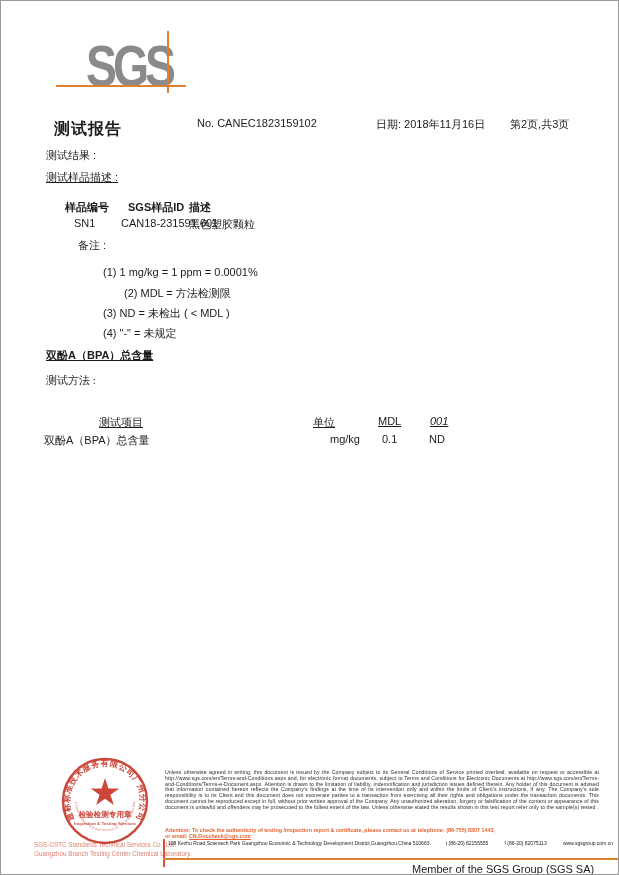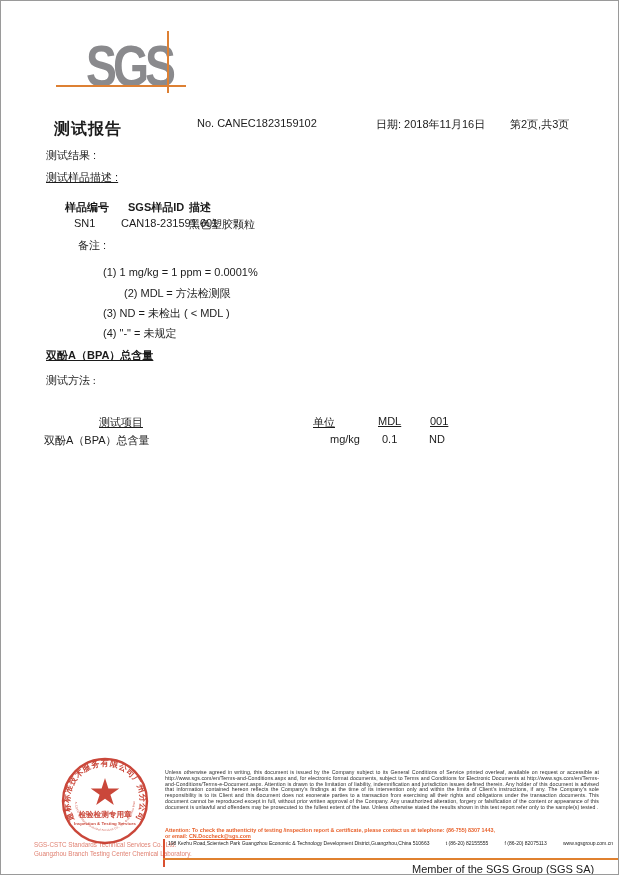--- a/index.html
+++ b/index.html
@@ -20,21 +20,21 @@
   .logo-vline { background:#dd8033; width:2px; }
 
   
   .report-title { font-size:16px; font-weight:bold; letter-spacing:1px; }
   .hdr { font-size:11px; }
 
   
   .t { font-size:11px; }
   .b { font-weight:bold; }
   .u { text-decoration:underline; }
-  .i { }
+  .i { font-style:italic; }
 
   .method-text {
     font-size:11px; line-height:19.5px; white-space:normal; width:452px;
   }
 
   
   .disclaimer {
     font-size:5.2px; line-height:5.8px; color:#2d2d2d; text-align:justify;
     white-space:normal; width:434px; letter-spacing:0.1px;
   }

